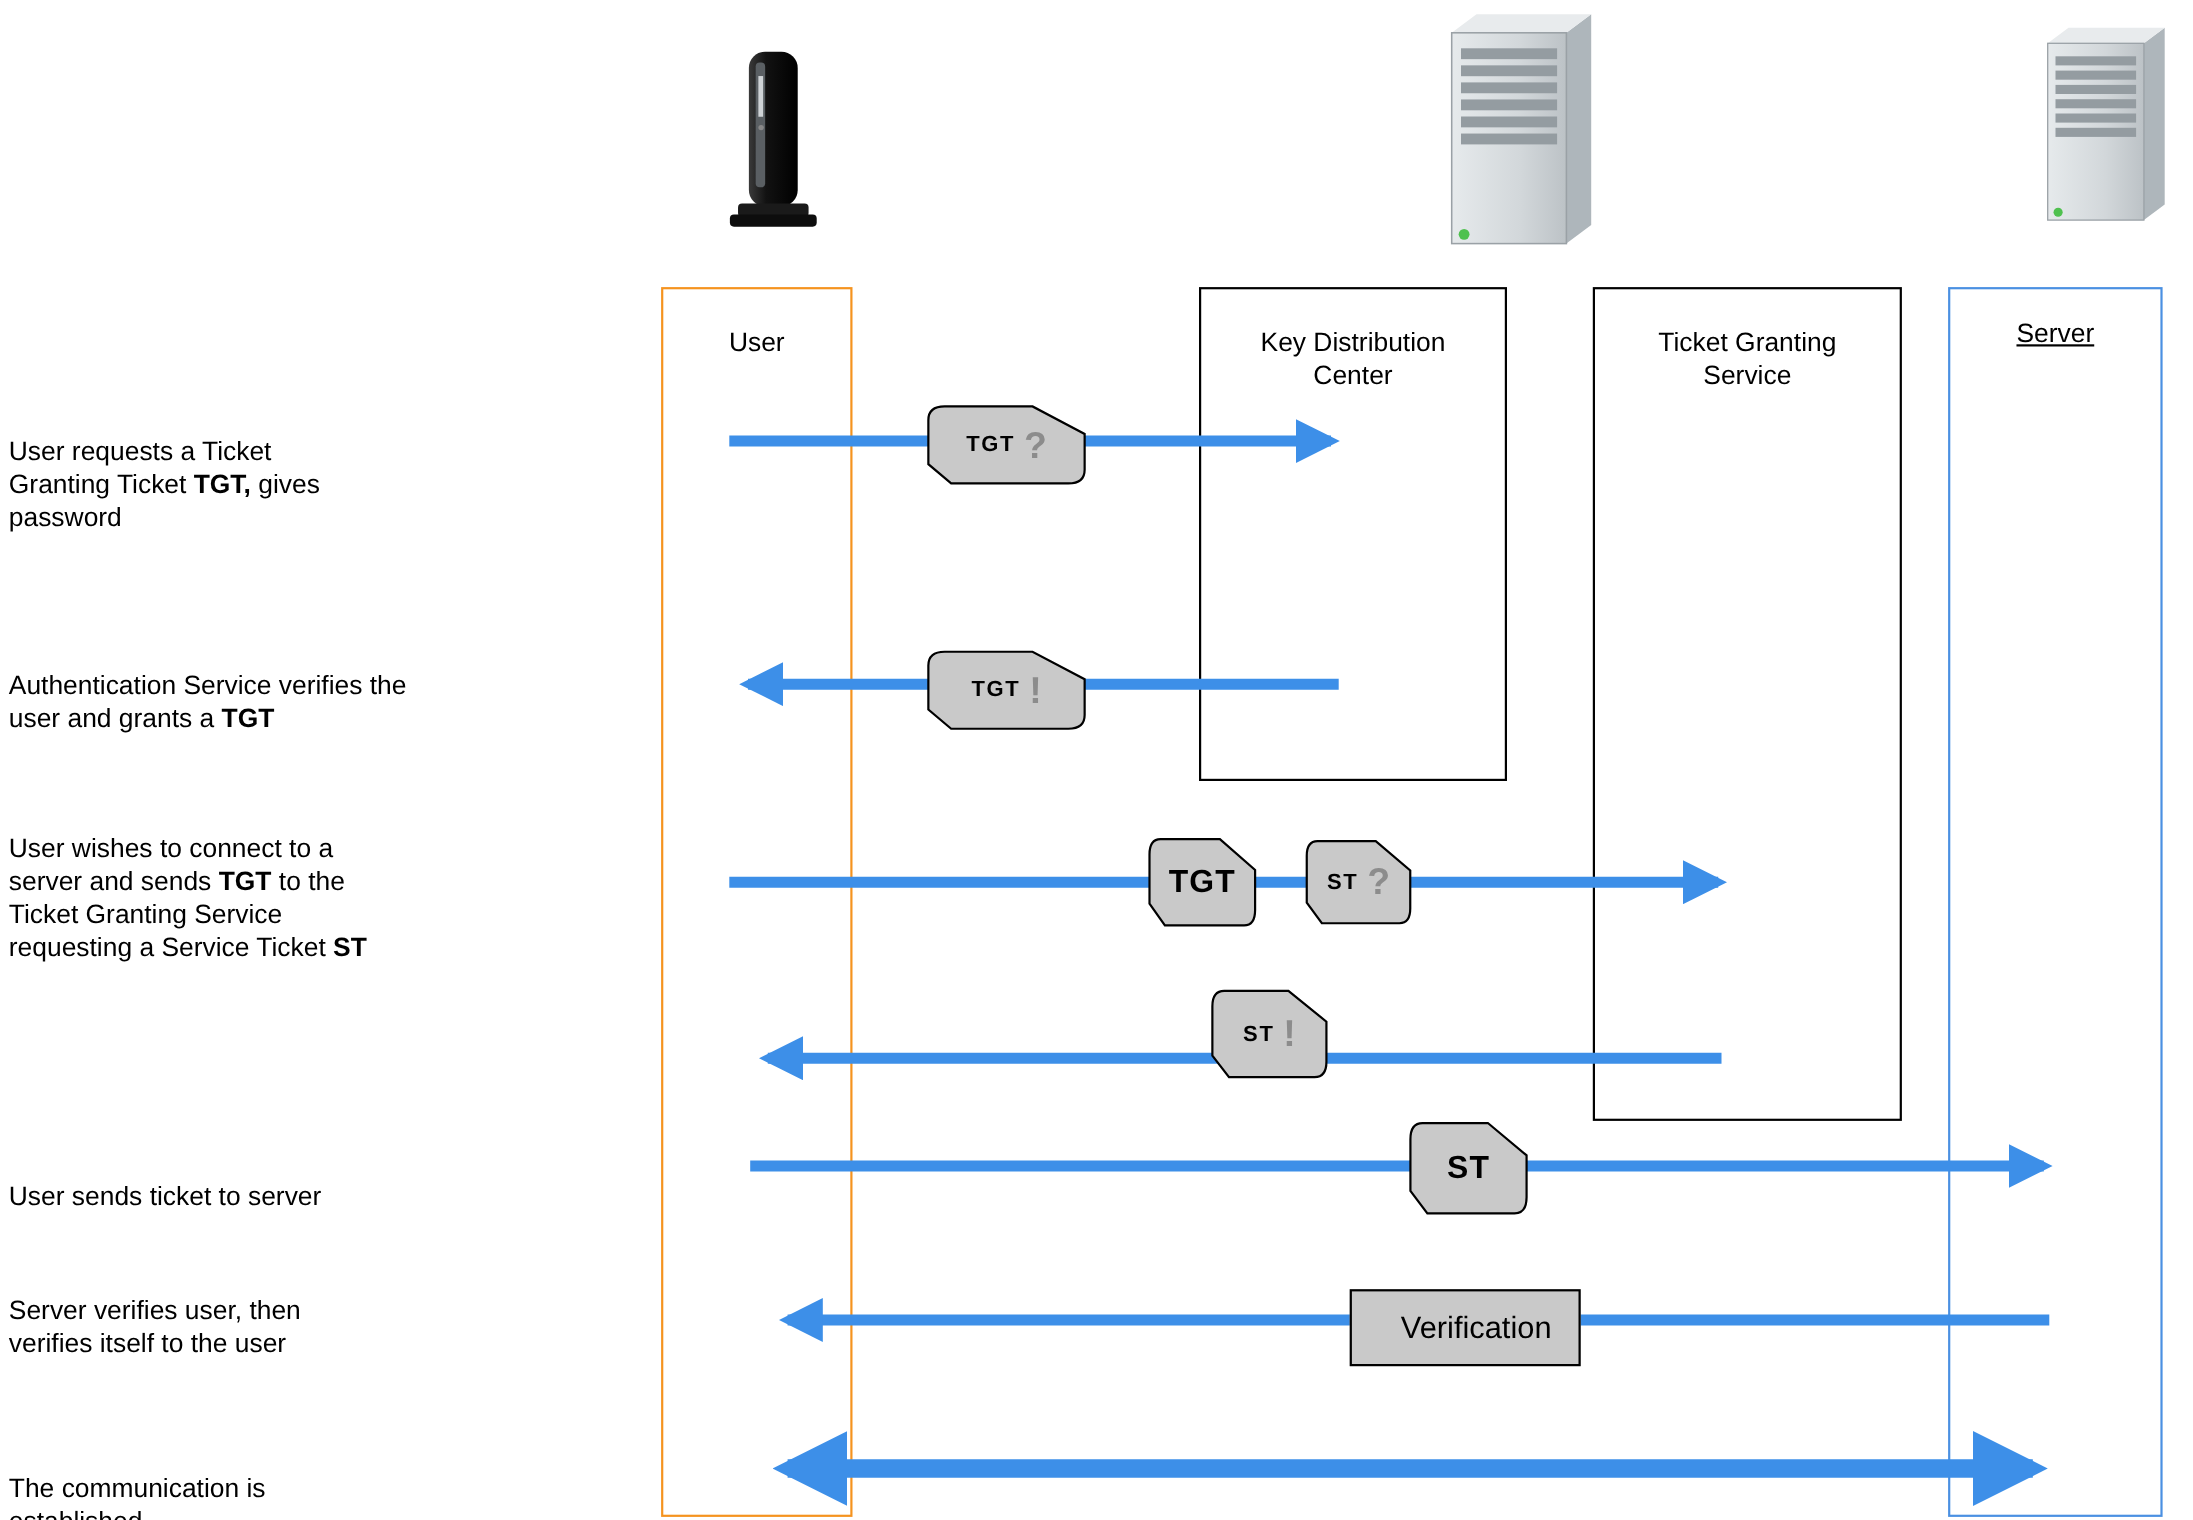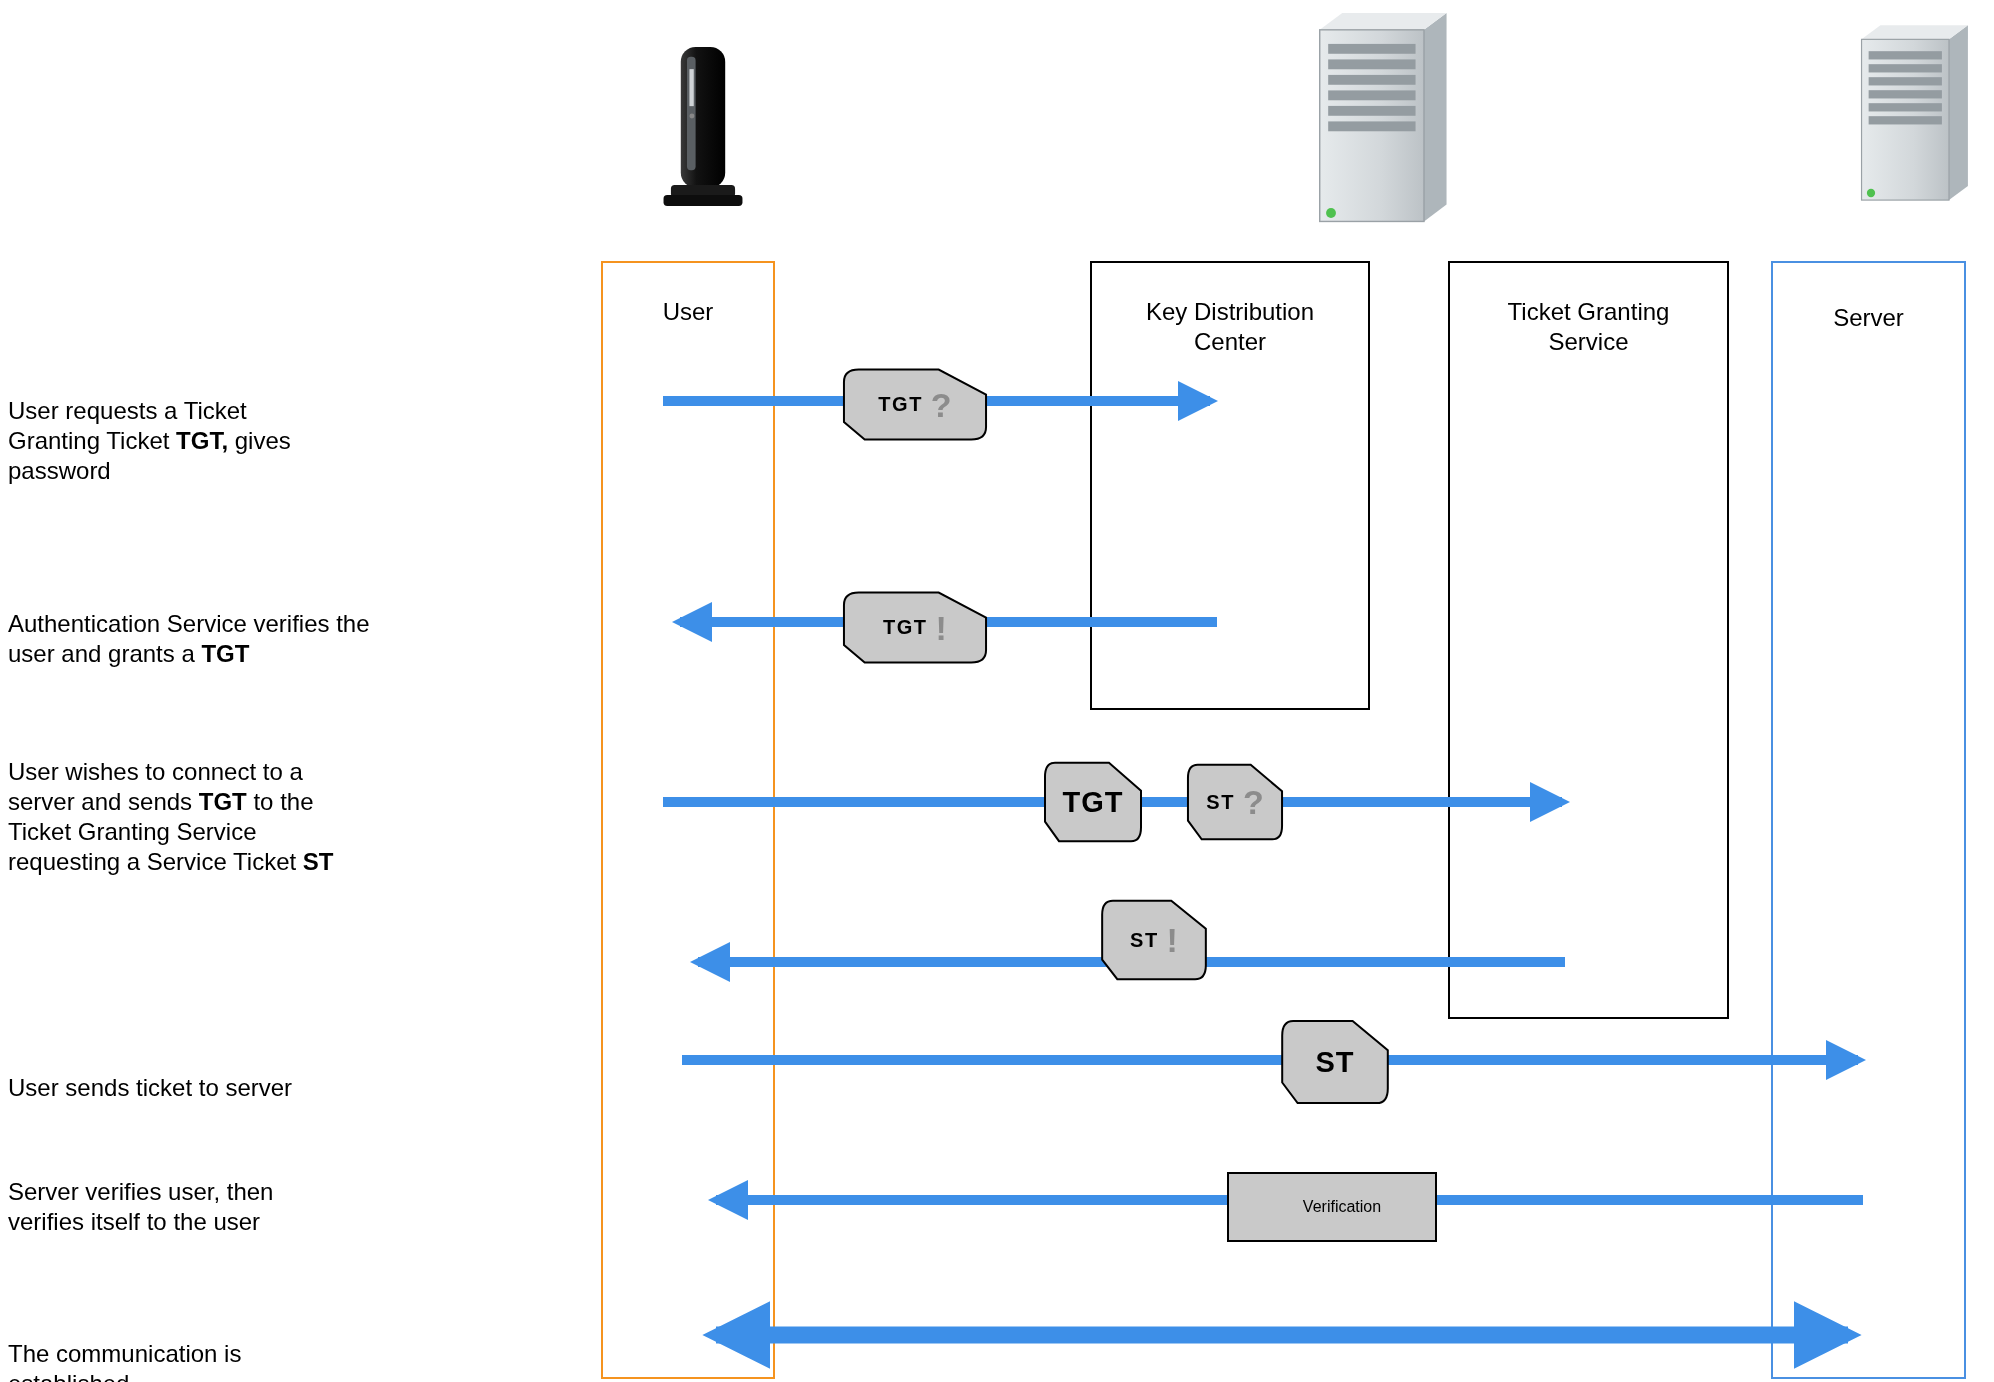--- a/index.html
+++ b/index.html
@@ -6,21 +6,21 @@
   body{font-family:"Liberation Sans", sans-serif; color:#000;}
   .canvas{position:relative;width:1994px;height:1382px;background:#fff;overflow:hidden;}
 
   
   .lane{position:absolute;background:transparent;box-sizing:border-box;}
   .lane-user{left:601px;top:261px;width:174px;height:1118px;border:2px solid var(--user-lane,#f5931f);}
   .lane-kdc{left:1090px;top:261px;width:280px;height:449px;border:2px solid #000;}
   .lane-tgs{left:1448px;top:261px;width:281px;height:758px;border:2px solid #000;}
   .lane-server{left:1771px;top:261px;width:195px;height:1118px;border:2px solid var(--server-lane,#4a90e2);}
   .lane-label{position:absolute;top:34px;left:0;right:0;text-align:center;font-size:24px;line-height:30px;}
-  .lane-server .lane-label{top:40px;}
+  .lane-server .lane-label{top:26px;text-decoration:underline;}
 
   
   .step{position:absolute;left:8px;font-size:24px;line-height:30px;margin-top:21px;}
   .step .b{font-weight:bold;}
   .step1{top:375px;width:330px;}
   .step2{top:588px;width:370px;}
   .step3{top:736px;width:345px;}
   .step4{top:938px;width:330px;}
   .step5{top:1052px;width:360px;}
   .step6{top:1156px;width:330px;}
@@ -32,21 +32,21 @@
   svg.arrows .ah{fill:currentColor;}
 
   
   .badge{position:absolute;display:flex;align-items:center;justify-content:center;gap:8px;}
   .badge svg.shape{position:absolute;left:0;top:0;width:100%;height:100%;}
   .badge svg.shape path{fill:var(--badge-fill,#c9c9c9);stroke:#000;stroke-width:2;vector-effect:non-scaling-stroke;}
   .badge .lbl{position:relative;font-weight:bold;font-size:20px;letter-spacing:1.5px;}
   .badge .mark{position:relative;font-weight:bold;font-size:34px;color:#8c8c8c;line-height:1;}
   .badge.big .lbl{font-size:29px;letter-spacing:1px;}
   .badge-verification{position:absolute;display:flex;align-items:center;justify-content:center;
-     background:var(--badge-fill,#c9c9c9);border:2px solid #000;box-sizing:border-box;font-size:16px;padding-left:20px;}
+     background:var(--badge-fill,#c9c9c9);border:2px solid #000;box-sizing:border-box;font-size:28px;padding-left:20px;}
 
   
   .icon{position:absolute;}
 </style>
 </head>
 <body>
 
 <div class="canvas">
 
   <svg width="0" height="0" style="position:absolute" aria-hidden="true">

